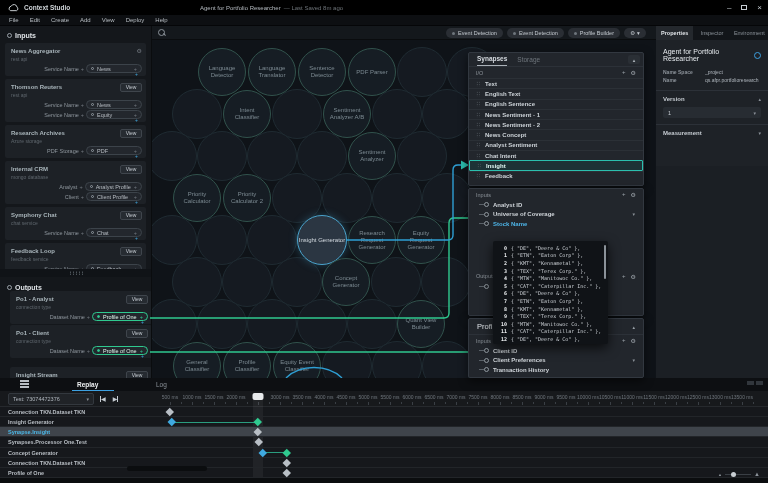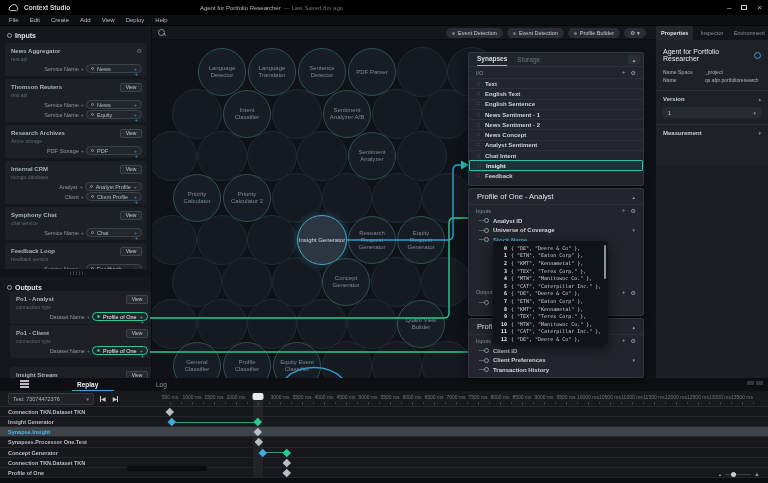--- a/index.html
+++ b/index.html
@@ -510,24 +510,20 @@
             <span class="syn-label">Insight</span>
           </div>
           <div class="syn-item">
             <span class="grip2"></span>
             <span class="syn-label">Feedback</span>
           </div>
         </div>
     </div>
 
     <div id="analyst-panel" class="fpanel">
-      <div class="pp-header">
-        <span class="pp-title">Profile of One - Analyst</span>
-        <span class="pp-caret">▴</span>
-      </div>
       <div class="io-row">
         <span class="io-label">Inputs</span>
         <span class="io-icons">
             <span>+</span>
             <span>⚙</span>
           </span>
       </div>
       <div id="analyst-items">
           <div class="pp-itemrow" style="height: 9.5px;">
             <span class="conn"></span>

